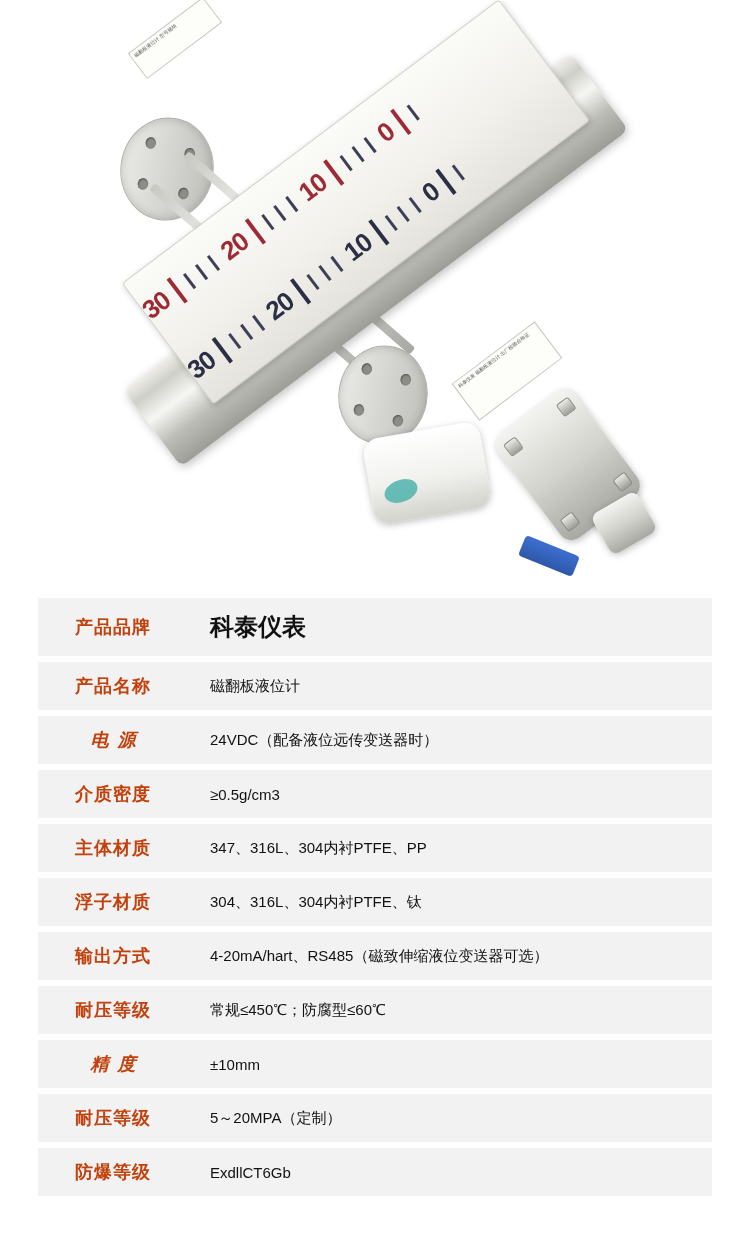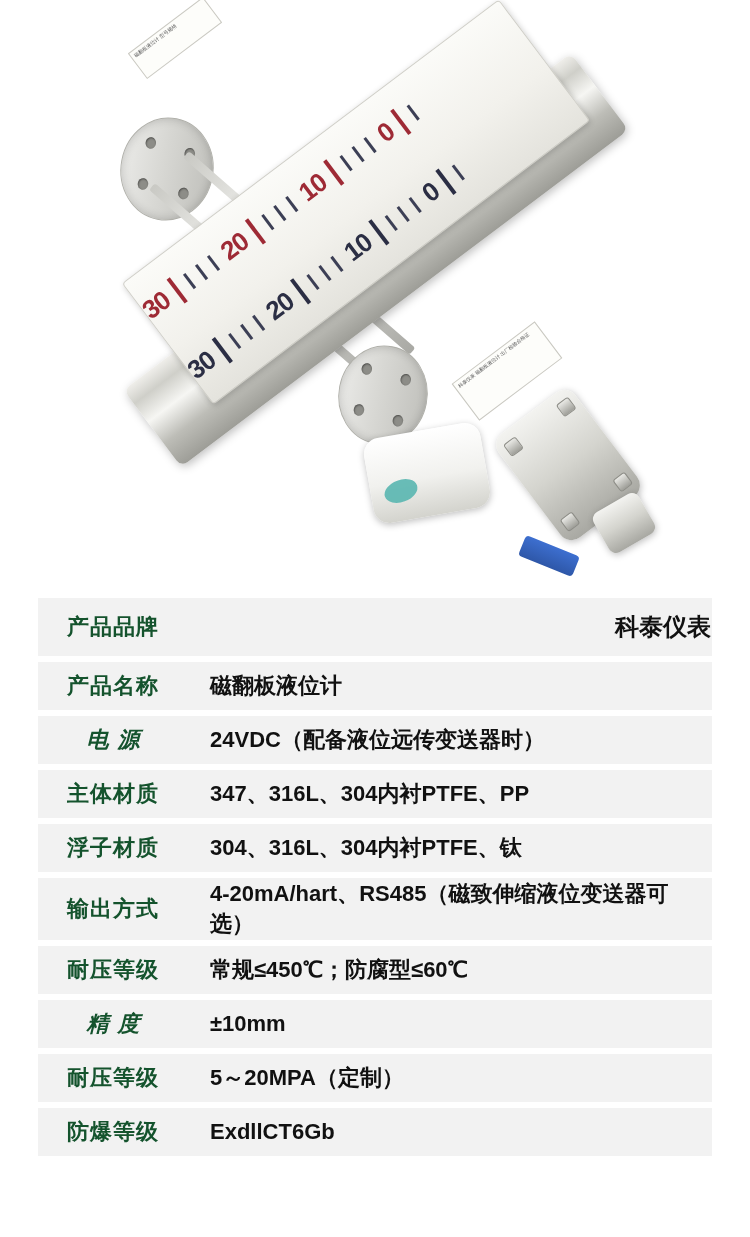--- a/index.html
+++ b/index.html
@@ -152,33 +152,33 @@
     table-layout: fixed;
   }
   table.spec td {
     background: #f2f2f2;
     height: 46px;
     vertical-align: middle;
   }
   td.k {
     width: 142px;
     text-align: center;
-    font-size: 22px;
+    font-size: 18px;
     font-weight: bold;
-    color: #14532d;
+    color: #c2410c;
     letter-spacing: 1px;
     padding: 0 4px;
   }
   td.v {
     padding-left: 22px;
-    font-size: 22px;
+    font-size: 15px;
     color: #111;
-    font-weight: 700;
-  }
-  tr.brand td.v { font-size: 24px; font-weight: bold; text-align: right; }
+    font-weight: 400;
+  }
+  tr.brand td.v { font-size: 24px; font-weight: bold; }
   tr.brand td, tr.brand td.k { height: 56px; }
   td.spaced { letter-spacing: 9px; text-indent: 9px; font-style: italic; }
 </style>
 </head>
 <body>
 
 <div class="photo">
 
   <div class="flange top">
     <div class="hole" style="left:14px;top:40px;"></div>
@@ -266,20 +266,24 @@
       </tr>
       <tr>
         <td class="k">产品名称</td>
         <td class="v">磁翻板液位计</td>
       </tr>
       <tr>
         <td class="k spaced">电源</td>
         <td class="v">24VDC（配备液位远传变送器时）</td>
       </tr>
       <tr>
+        <td class="k">介质密度</td>
+        <td class="v">≥0.5g/cm3</td>
+      </tr>
+      <tr>
         <td class="k">主体材质</td>
         <td class="v">347、316L、304内衬PTFE、PP</td>
       </tr>
       <tr>
         <td class="k">浮子材质</td>
         <td class="v">304、316L、304内衬PTFE、钛</td>
       </tr>
       <tr>
         <td class="k">输出方式</td>
         <td class="v">4-20mA/hart、RS485（磁致伸缩液位变送器可选）</td>

